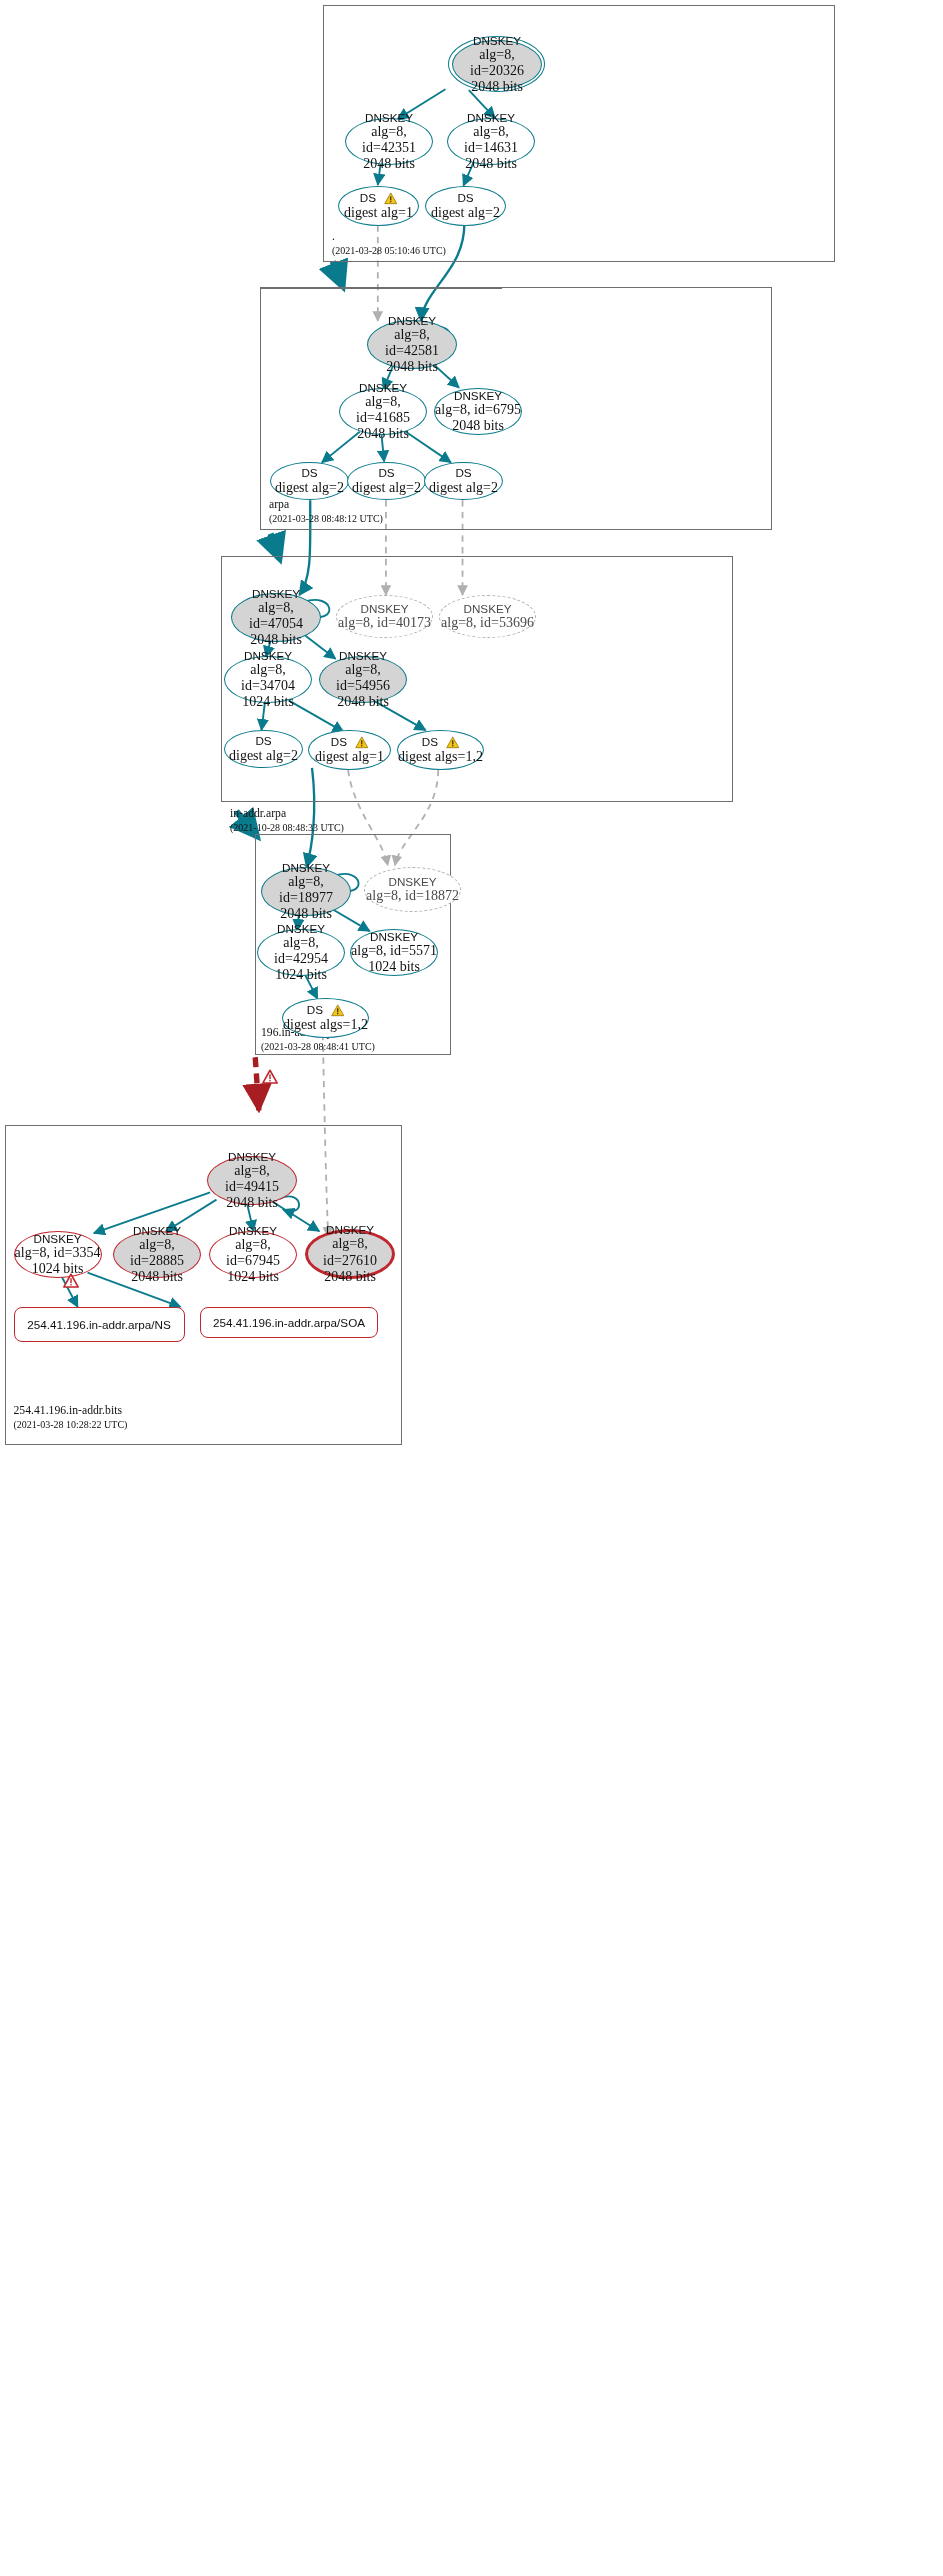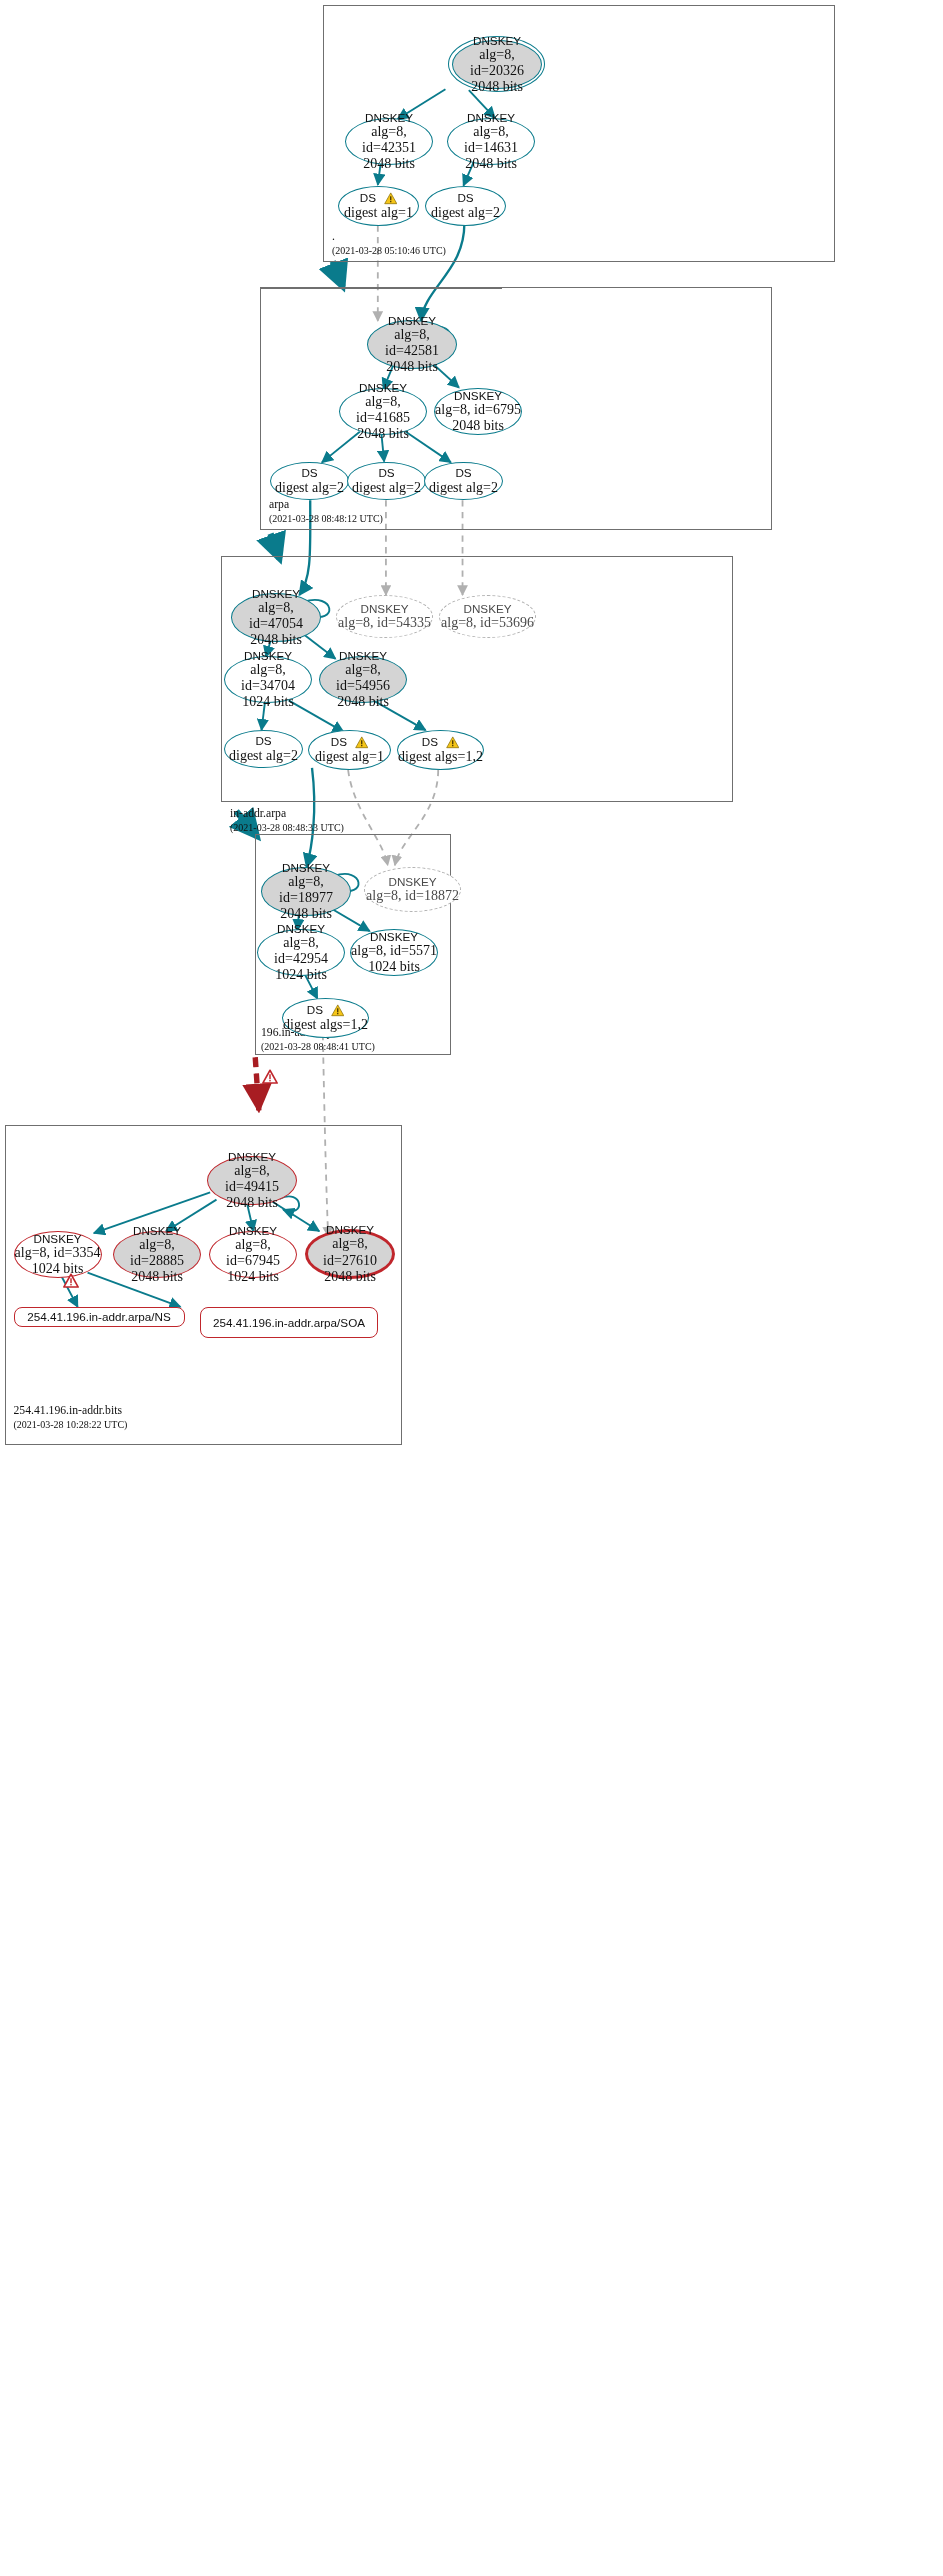--- a/index.html
+++ b/index.html
@@ -174,21 +174,21 @@
   <div class="zonebox" style="left:260px;top:287px;width:242px;height:0;"></div>
   <div class="zonebox" style="left:260px;top:287px;width:512px;height:243px;"></div>
   <div class="zonelabel" style="left:269px;top:498px;">
     <div class="zname">arpa</div>
     <div class="ztime">(2021-03-28 08:48:12 UTC)</div>
   </div>
 
   <div class="zonebox" style="left:221px;top:556px;width:512px;height:246px;"></div>
   <div class="zonelabel" style="left:230px;top:771px;margin-top:36px;">
     <div class="zname">in-addr.arpa</div>
-    <div class="ztime">(2021-03-28 08:48:33 UTC)</div>
+    <div class="ztime">(2021-10-28 08:48:33 UTC)</div>
   </div>
 
   <div class="zonebox" style="left:255px;top:834px;width:196px;height:221px;"></div>
   <div class="zonelabel" style="left:261px;top:1026px;">
     <div class="zname">196.in-addr.arpa</div>
     <div class="ztime">(2021-03-28 08:48:41 UTC)</div>
   </div>
 
   <div class="zonebox" style="left:4.5px;top:1125px;width:397px;height:320px;"></div>
   <div class="zonelabel" style="left:13.5px;top:1404px;">
@@ -264,21 +264,21 @@
   </div>
 
   <div class="node ell teal-fill" style="left:231px;top:593px;width:90px;height:49px;">
     <div class="t1">DNSKEY</div>
     <div class="t2">alg=8, id=47054</div>
     <div class="t2">2048 bits</div>
   </div>
 
   <div class="node ell gray-dash" style="left:336px;top:595px;width:97px;height:43px;">
     <div class="t1">DNSKEY</div>
-    <div class="t2">alg=8, id=54335</div>
+    <div class="t2">alg=8, id=40173</div>
   </div>
 
   <div class="node ell gray-dash" style="left:439px;top:595px;width:97px;height:43px;">
     <div class="t1">DNSKEY</div>
     <div class="t2">alg=8, id=53696</div>
   </div>
 
   <div class="node ell teal" style="left:224px;top:656px;width:88px;height:47px;">
     <div class="t1">DNSKEY</div>
     <div class="t2">alg=8, id=34704</div>
@@ -390,21 +390,21 @@
     <div class="t2">alg=8, id=27610</div>
     <div class="t2">2048 bits</div>
   </div>
 
   <svg class="freewarn" style="left:63px;top:1273px;" width="16" height="15.3" viewBox="0 0 20 18">
     <path d="M10 1 L19 17 L1 17 Z" fill="#ffffff" stroke="#c0262c" stroke-width="2" stroke-linejoin="round"></path>
     <rect x="9.1" y="6" width="1.8" height="6" fill="#c0262c"></rect>
     <rect x="9.1" y="13" width="1.8" height="1.9" fill="#c0262c"></rect>
   </svg>
 
-  <div class="node rrbox" style="left:13.5px;top:1307px;width:171px;height:20px;">
+  <div class="node rrbox" style="left:13.5px;top:1307px;width:171px;height:35px;">
     <div class="t1">254.41.196.in-addr.arpa/NS</div>
   </div>
 
   <div class="node rrbox" style="left:200px;top:1307px;width:178px;height:31px;">
     <div class="t1">254.41.196.in-addr.arpa/SOA</div>
   </div>
 
 </div>
 
 

